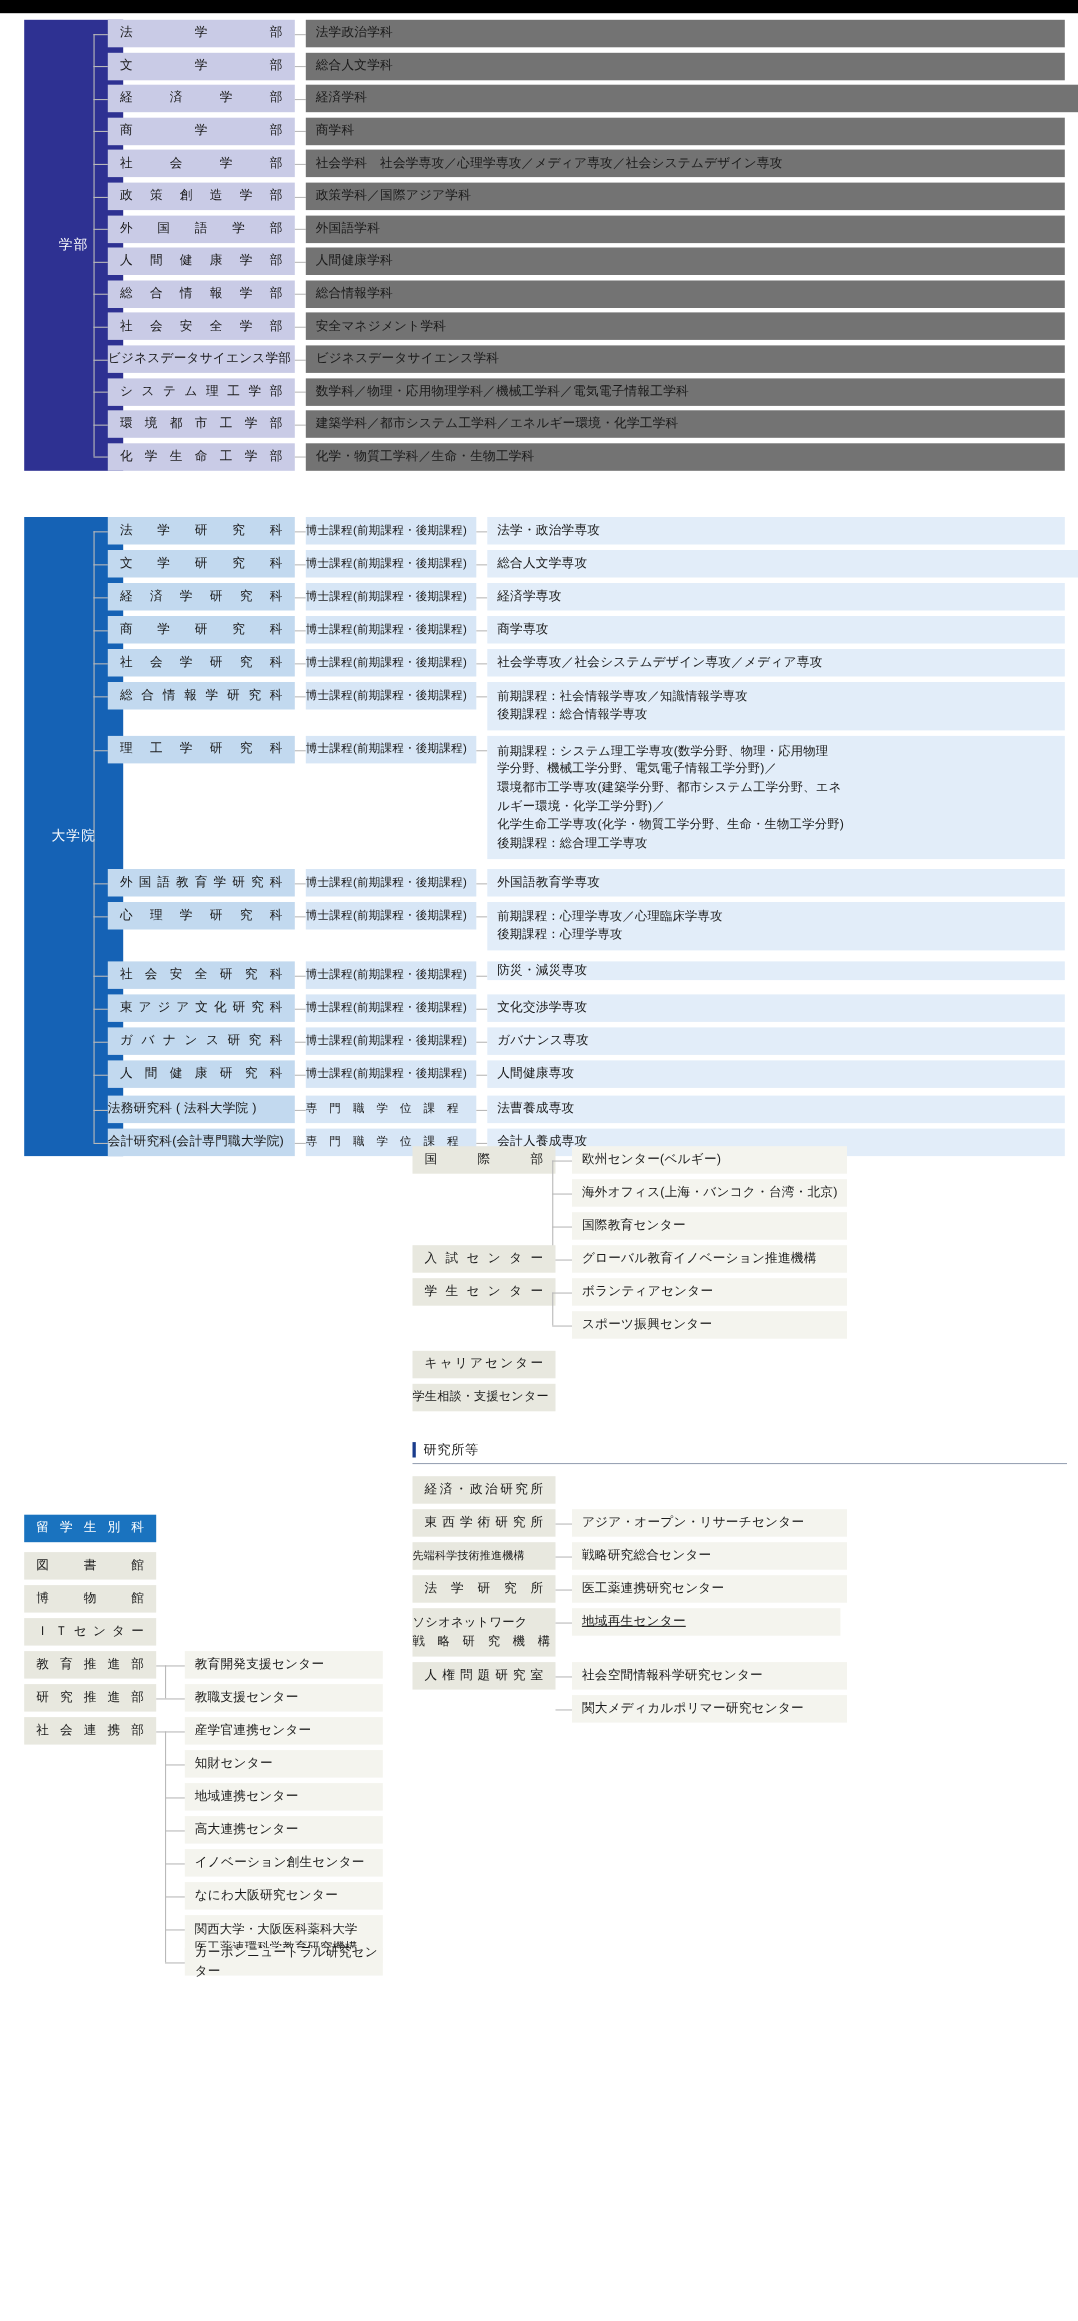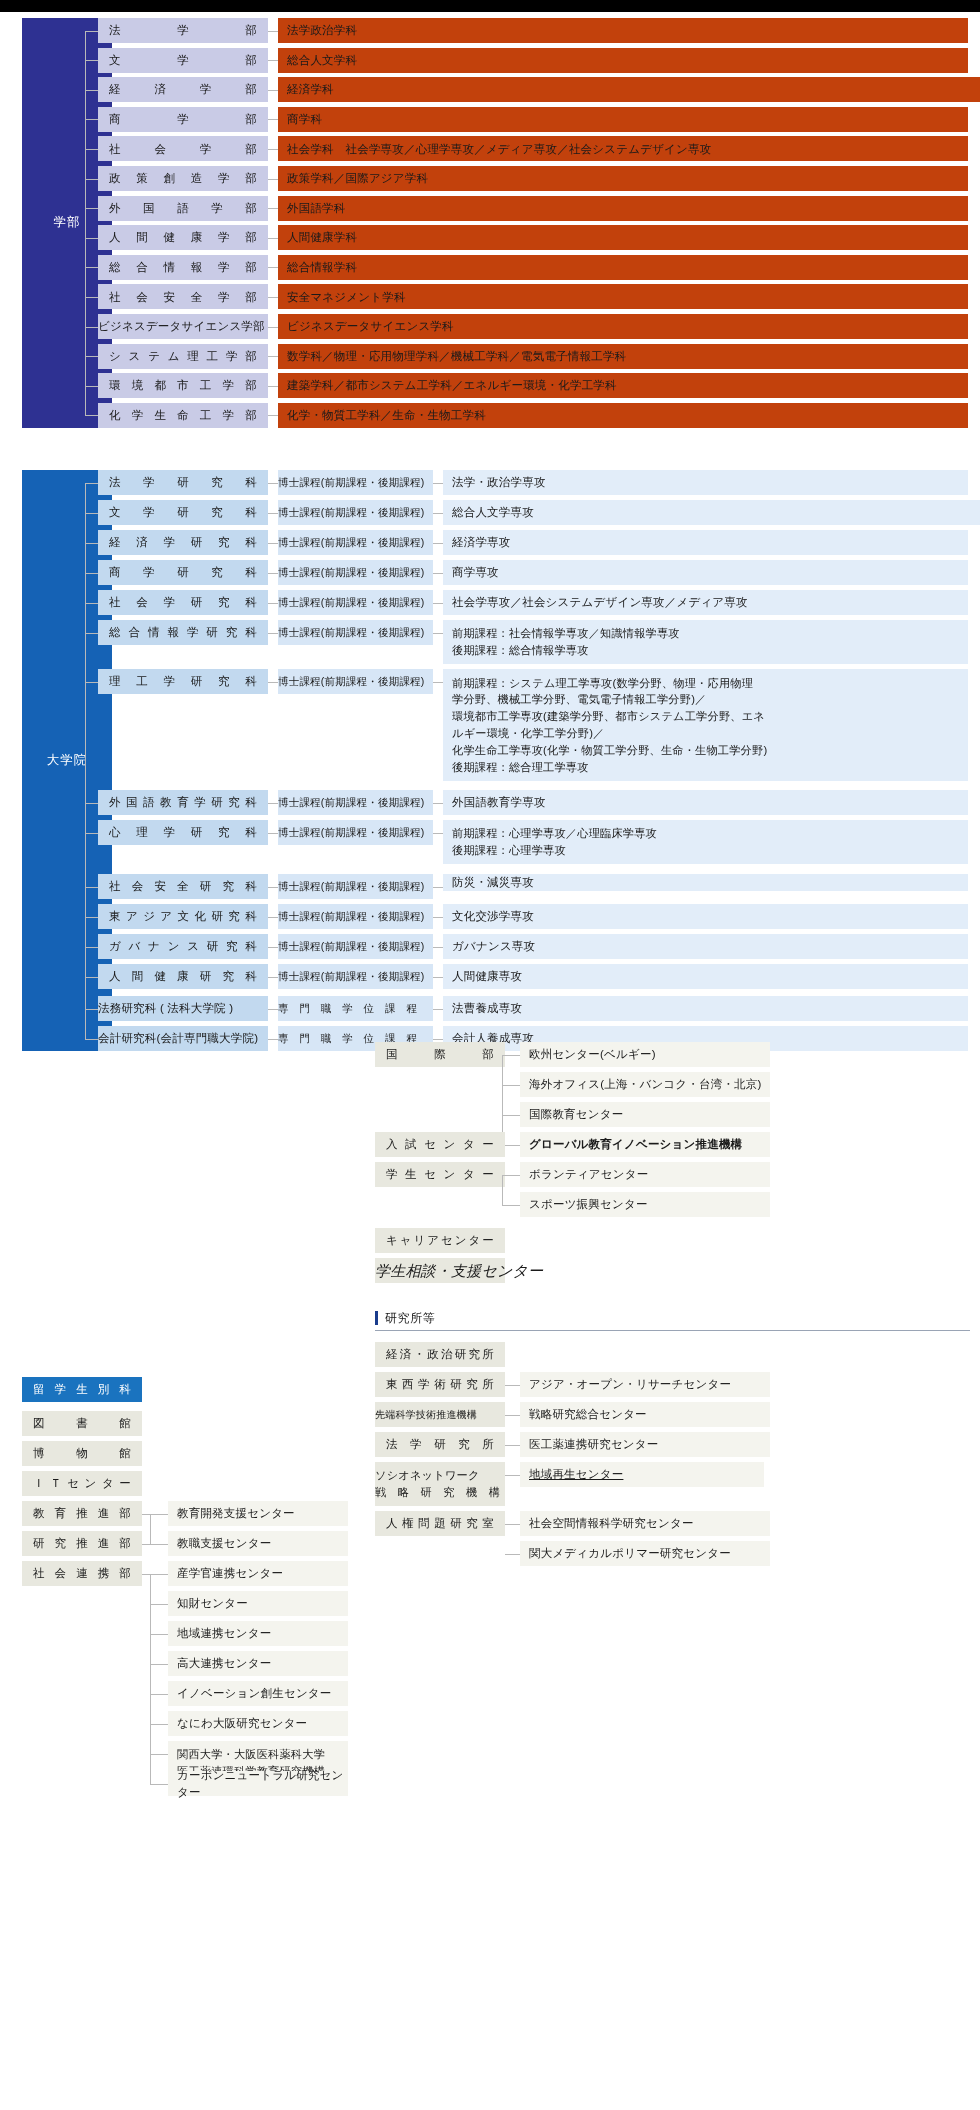--- a/index.html
+++ b/index.html
@@ -27,21 +27,21 @@
   .node.left { justify-content: flex-start; padding-left: 9px; }
   .node.spread {
     justify-content: space-between;
     padding-left: 11px;
     padding-right: 11px;
   }
   .node.spread > span { display: inline-block; }
 
   
   .lv1-u  { background: #c9cbe6; }           
-  .lv2-u  { background: #c2410c; }           
+  .lv2-u  { background: #737373; }           
   .lv1-g  { background: #c2d9ef; }           
   .lv2-g  { background: #d7e6f6; }           
   .lv3-g  { background: #e2edf9; }           
   .lv1-o  { background: #e8e8df; }           
   .lv2-o  { background: #f4f4ee; }           
   .accent-blue { background: #1a73bf; color: #ffffff; }
 
   
   .rail {
     position: absolute;
@@ -281,34 +281,34 @@
 <div class="hline" style="left:142px;top:1573.5px;width:8px;"></div>
 <div class="vline" style="left:150px;top:1513.5px;height:30px;"></div>
 <div class="vline" style="left:150px;top:1573.5px;height:210px;"></div>
 <div class="node lv1-o spread" style="left:375px;top:1042px;width:130px;height:25px;"><span>国</span><span>際</span><span>部</span></div>
 <div class="node lv2-o left" style="left:520px;top:1042px;width:250px;height:25px;"><span>欧州センター(ベルギー)</span></div>
 <div class="hline" style="left:502px;top:1054.5px;width:18px;"></div>
 <div class="node lv2-o left" style="left:520px;top:1072px;width:250px;height:25px;"><span>海外オフィス(上海・バンコク・台湾・北京)</span></div>
 <div class="hline" style="left:502px;top:1084.5px;width:18px;"></div>
 <div class="node lv2-o left" style="left:520px;top:1102px;width:250px;height:25px;"><span>国際教育センター</span></div>
 <div class="hline" style="left:502px;top:1114.5px;width:18px;"></div>
-<div class="node lv2-o left" style="left:520px;top:1132px;width:250px;height:25px;font-weight:bold;"><span>グローバル教育イノベーション推進機構</span></div>
+<div class="node lv2-o left" style="left:520px;top:1132px;width:250px;height:25px;"><span>グローバル教育イノベーション推進機構</span></div>
 <div class="hline" style="left:502px;top:1144.5px;width:18px;"></div>
 <div class="hline" style="left:505px;top:1054.5px;width:-3px;"></div>
 <div class="vline" style="left:502px;top:1054.5px;height:90px;"></div>
 <div class="node lv1-o spread" style="left:375px;top:1132px;width:130px;height:25px;"><span>入</span><span>試</span><span>セ</span><span>ン</span><span>タ</span><span>ー</span></div>
 <div class="node lv1-o spread" style="left:375px;top:1162px;width:130px;height:25px;"><span>学</span><span>生</span><span>セ</span><span>ン</span><span>タ</span><span>ー</span></div>
 <div class="node lv2-o left" style="left:520px;top:1162px;width:250px;height:25px;"><span>ボランティアセンター</span></div>
 <div class="hline" style="left:502px;top:1174.5px;width:18px;"></div>
 <div class="node lv2-o left" style="left:520px;top:1192px;width:250px;height:25px;"><span>スポーツ振興センター</span></div>
 <div class="hline" style="left:502px;top:1204.5px;width:18px;"></div>
 <div class="hline" style="left:505px;top:1174.5px;width:-3px;"></div>
 <div class="vline" style="left:502px;top:1174.5px;height:30px;"></div>
 <div class="node lv1-o spread" style="left:375px;top:1228px;width:130px;height:25px;"><span>キ</span><span>ャ</span><span>リ</span><span>ア</span><span>セ</span><span>ン</span><span>タ</span><span>ー</span></div>
-<div class="node lv1-o center" style="left:375px;top:1258px;width:130px;height:25px;"><span style="font-size: 15px; font-style: italic;">学生相談・支援センター</span></div>
+<div class="node lv1-o center" style="left:375px;top:1258px;width:130px;height:25px;"><span style="font-size: 11px;">学生相談・支援センター</span></div>
 <div class="sect-head" style="left:375px;top:1310px;height:16px;">
     <span class="bar"></span>
     <span>研究所等</span>
   </div>
 <div class="sect-rule" style="left:375px;top:1330px;width:595px;"></div>
 <div class="node lv1-o spread" style="left:375px;top:1342px;width:130px;height:25px;"><span>経</span><span>済</span><span>・</span><span>政</span><span>治</span><span>研</span><span>究</span><span>所</span></div>
 <div class="node lv1-o spread" style="left:375px;top:1372px;width:130px;height:25px;"><span>東</span><span>西</span><span>学</span><span>術</span><span>研</span><span>究</span><span>所</span></div>
 <div class="node lv2-o left" style="left:520px;top:1372px;width:250px;height:25px;"><span>アジア・オープン・リサーチセンター</span></div>
 <div class="hline" style="left:505px;top:1384.5px;width:15px;"></div>
 <div class="node lv1-o center ml" style="left:375px;top:1402px;width:130px;height:25px;"><span style="white-space: pre-line; font-size: 10px;">先端科学技術推進機構</span></div>

